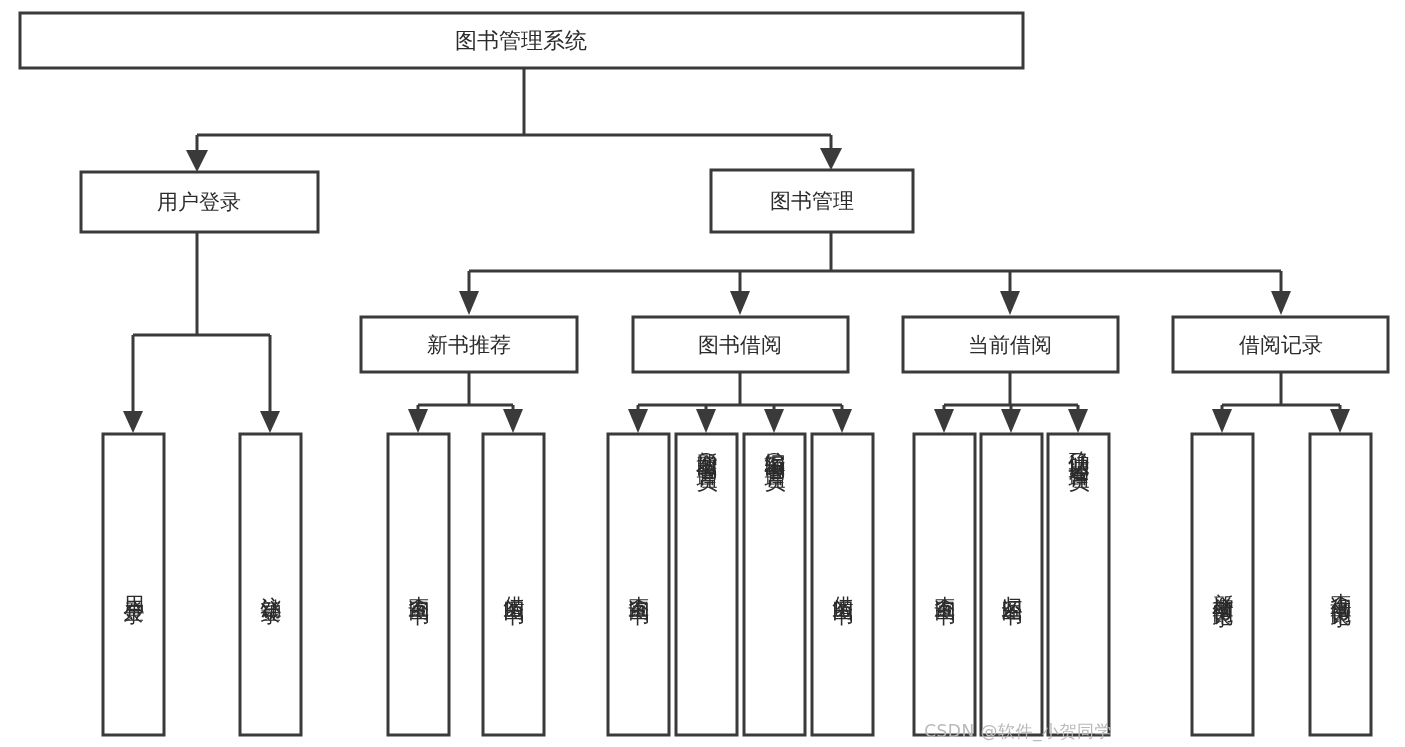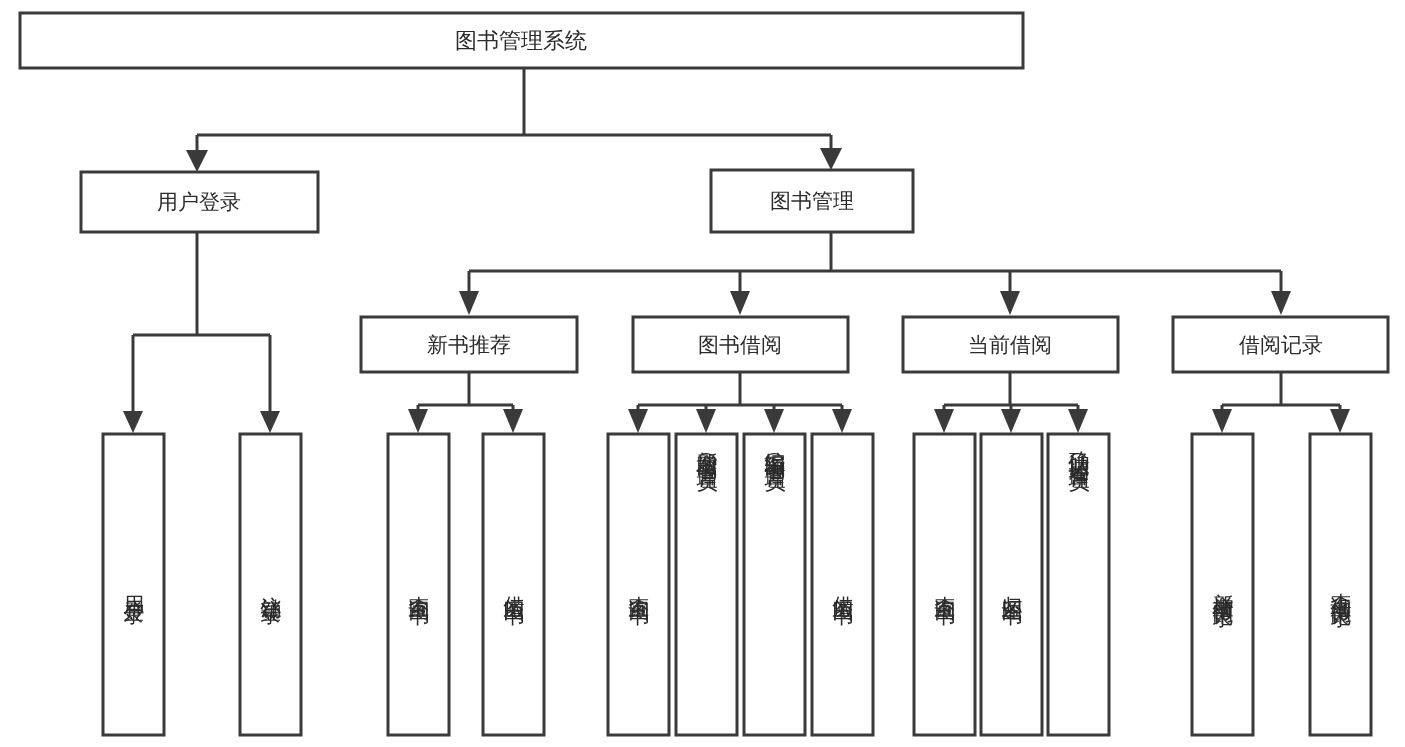--- a/index.html
+++ b/index.html
@@ -254,14 +254,15 @@
   <div class="vert-label-wrap" style="left:1048px; top:434px; width:61px; height:301px; align-items:flex-start;">
     <span class="vert-label">确认归还（管理员）</span>
   </div>
   <div class="vert-label-wrap" style="left:1192px; top:434px; width:61px; height:301px;">
     <span class="vert-label">新增借阅记录</span>
   </div>
   <div class="vert-label-wrap" style="left:1310px; top:434px; width:61px; height:301px;">
     <span class="vert-label">查询借阅记录</span>
   </div>
 
+  <div class="watermark">CSDN @软件_小贺同学</div>
 
 </div>
 
 </body></html>

